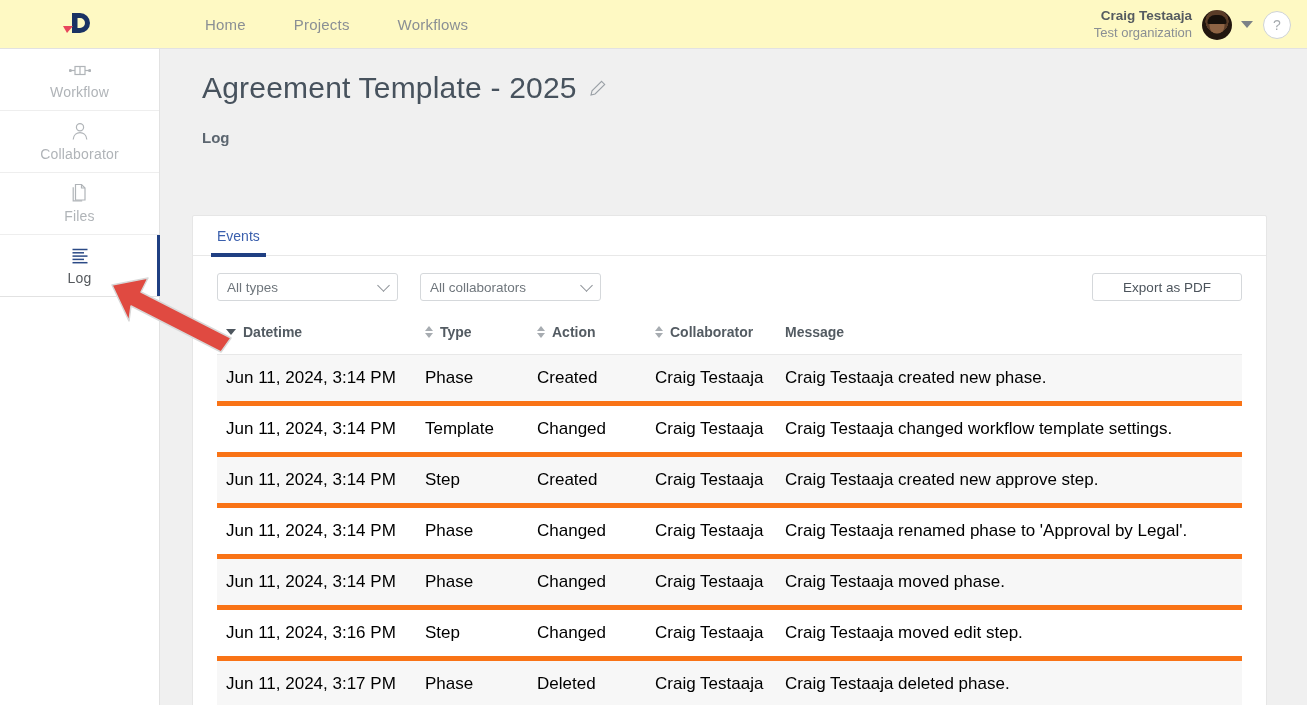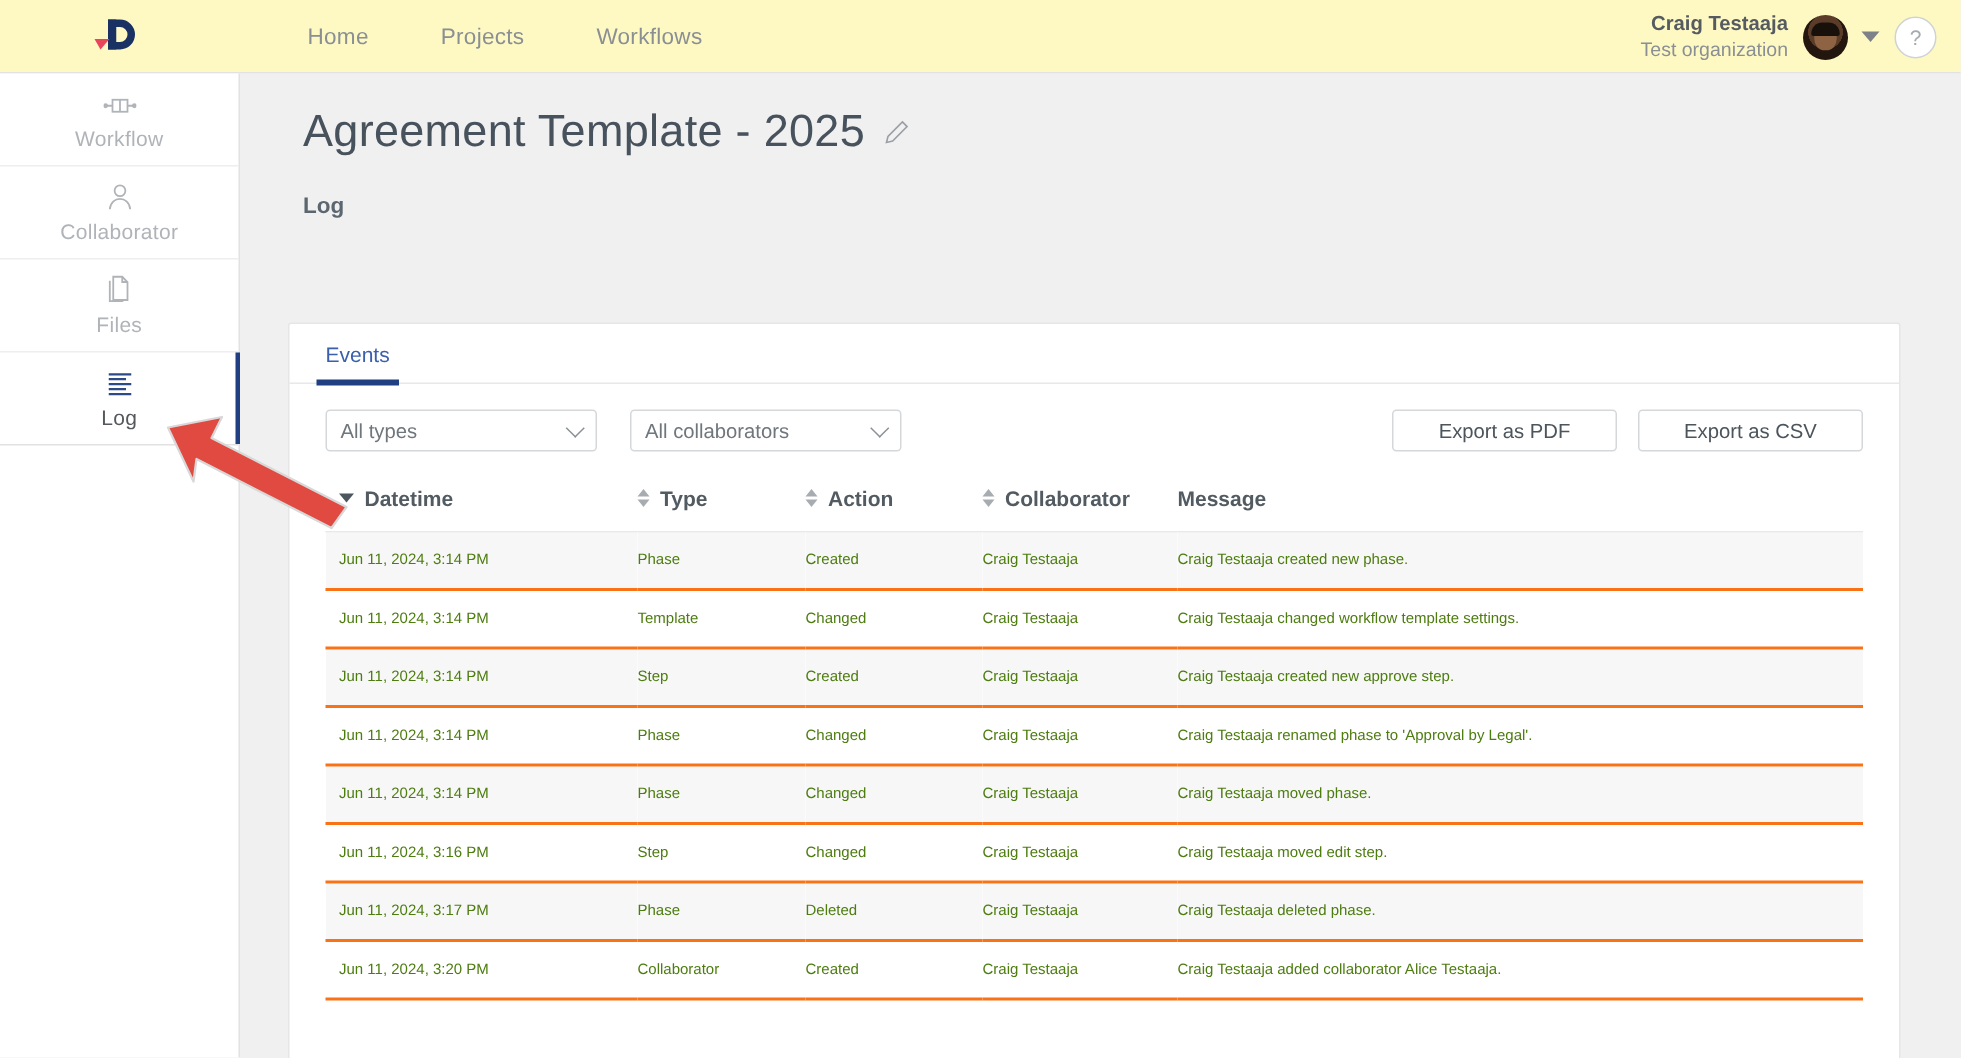--- a/index.html
+++ b/index.html
@@ -161,22 +161,22 @@
 
   
   table { width: 100%; border-collapse: collapse; table-layout: fixed; }
   th {
     text-align: left; font-size: 14px; color: #535b62; font-weight: bold;
     padding: 6px 0 14px 0; border-bottom: 1px solid #e8e8e8;
     white-space: nowrap;
   }
   th .th-inner { display: flex; align-items: center; gap: 7px; }
   td {
-    font-size: 10px; color: #4d7c0f; padding: 13px 0;
-    border-bottom: 2px solid #f97316; white-space: nowrap;
+    font-size: 17px; color: #000000; padding: 13px 0;
+    border-bottom: 5px solid #f97316; white-space: nowrap;
     overflow: hidden; text-overflow: ellipsis;
   }
   tbody tr:nth-child(odd) { background: #f7f7f7; }
   .col-dt   { width: 208px; padding-left: 9px; }
   .col-type { width: 112px; }
   .col-act  { width: 118px; }
   .col-col  { width: 130px; }
   .col-msg  { width: auto; }
   .tbl-wrap { padding: 0 24px; }
 
@@ -310,21 +310,20 @@
       <div class="select">
         <span>All types</span>
         <span class="chev"></span>
       </div>
       <div class="select">
         <span>All collaborators</span>
         <span class="chev"></span>
       </div>
       <div class="toolbar-right">
         <button class="btn">Export as PDF</button>
-        <button class="btn">Export as CSV</button>
       </div>
     </div>
 
     <div class="tbl-wrap">
       <table>
         <thead>
           <tr>
             <th class="col-dt">
               <span class="th-inner">
                 <span class="sort-desc"></span>

